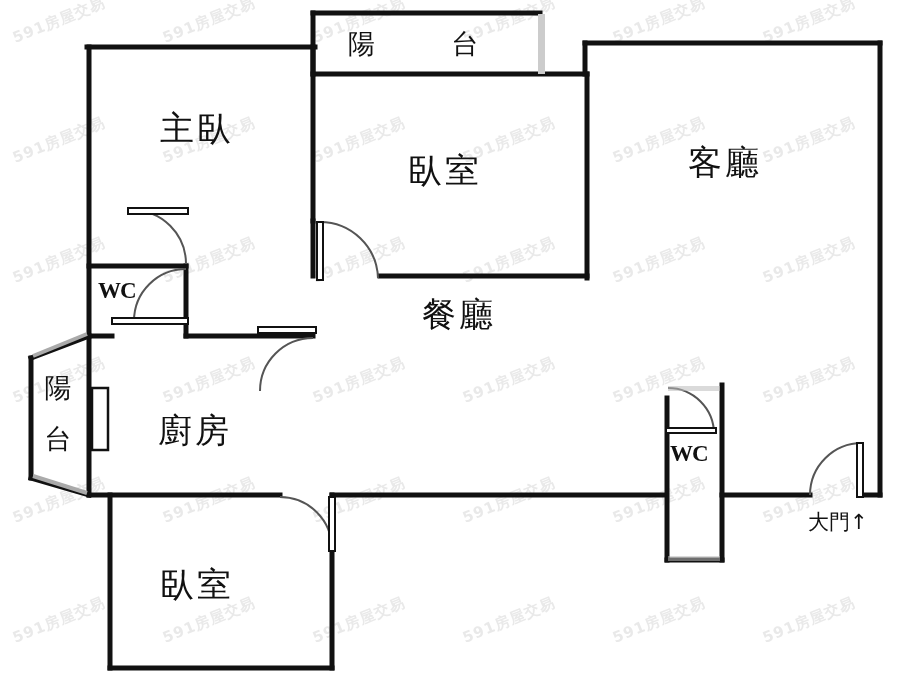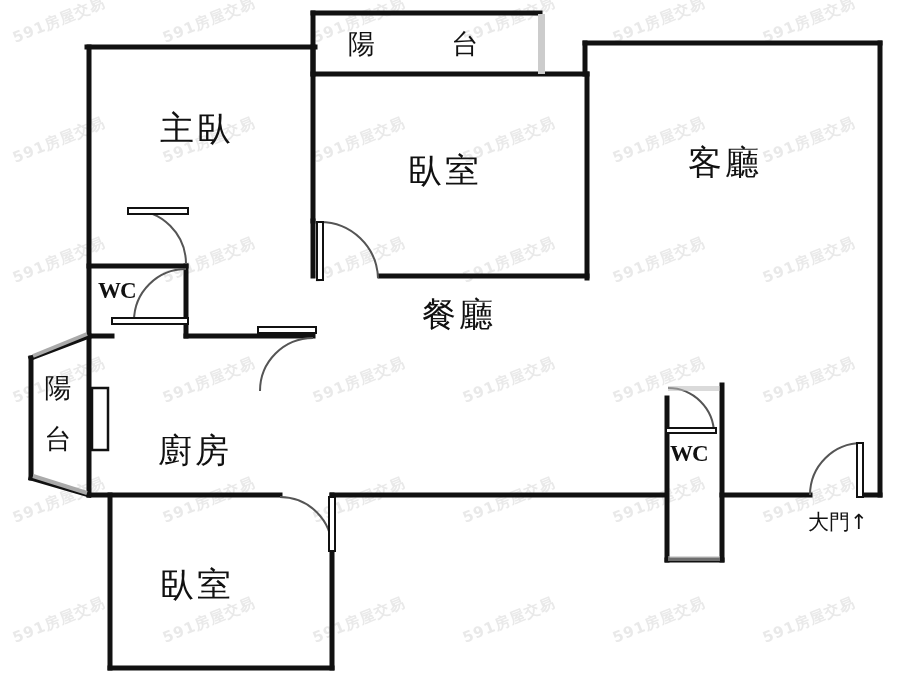--- a/index.html
+++ b/index.html
@@ -200,21 +200,21 @@
   <div class="lbl lbl-balcony-top" style="left:348px; top:26px;">陽  台</div>
 
   <div class="lbl lbl-room" style="left:160px; top:106px;">主臥</div>
 
   <div class="lbl lbl-room" style="left:408px; top:148px;">臥室</div>
 
   <div class="lbl lbl-room" style="left:688px; top:140px;">客廳</div>
 
   <div class="lbl lbl-room" style="left:422px; top:292px;">餐廳</div>
 
-  <div class="lbl lbl-room" style="left:158px; top:428px;">廚房</div>
+  <div class="lbl lbl-room" style="left:158px; top:408px;">廚房</div>
 
   <div class="lbl lbl-room" style="left:160px; top:562px;">臥室</div>
 
   <div class="lbl lbl-wc" style="left:98px; top:278px;">WC</div>
 
   <div class="lbl lbl-wc" style="left:670px; top:441px;">WC</div>
 
   <div class="lbl lbl-balcony-left" style="left:42px; top:362px; width:32px;">
     <div>陽</div>
     <div>台</div>

